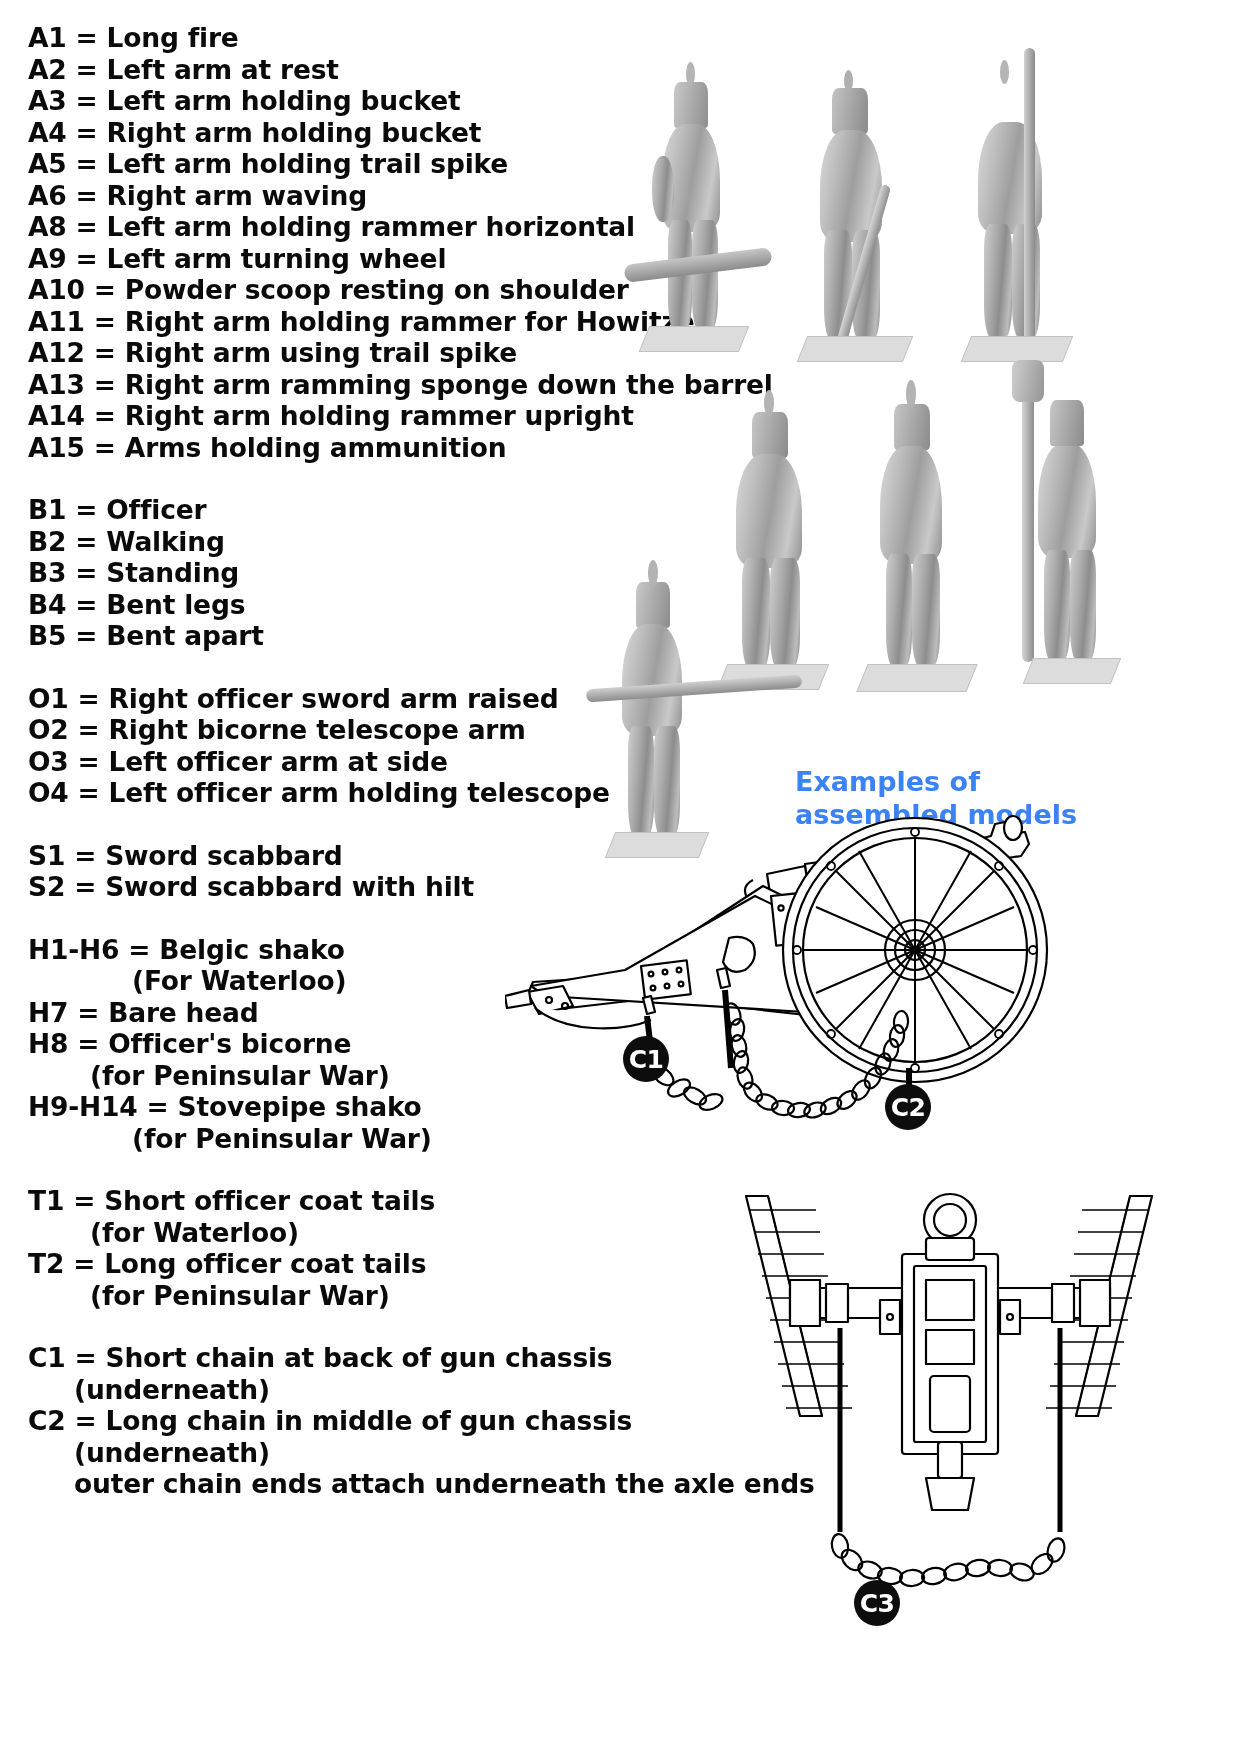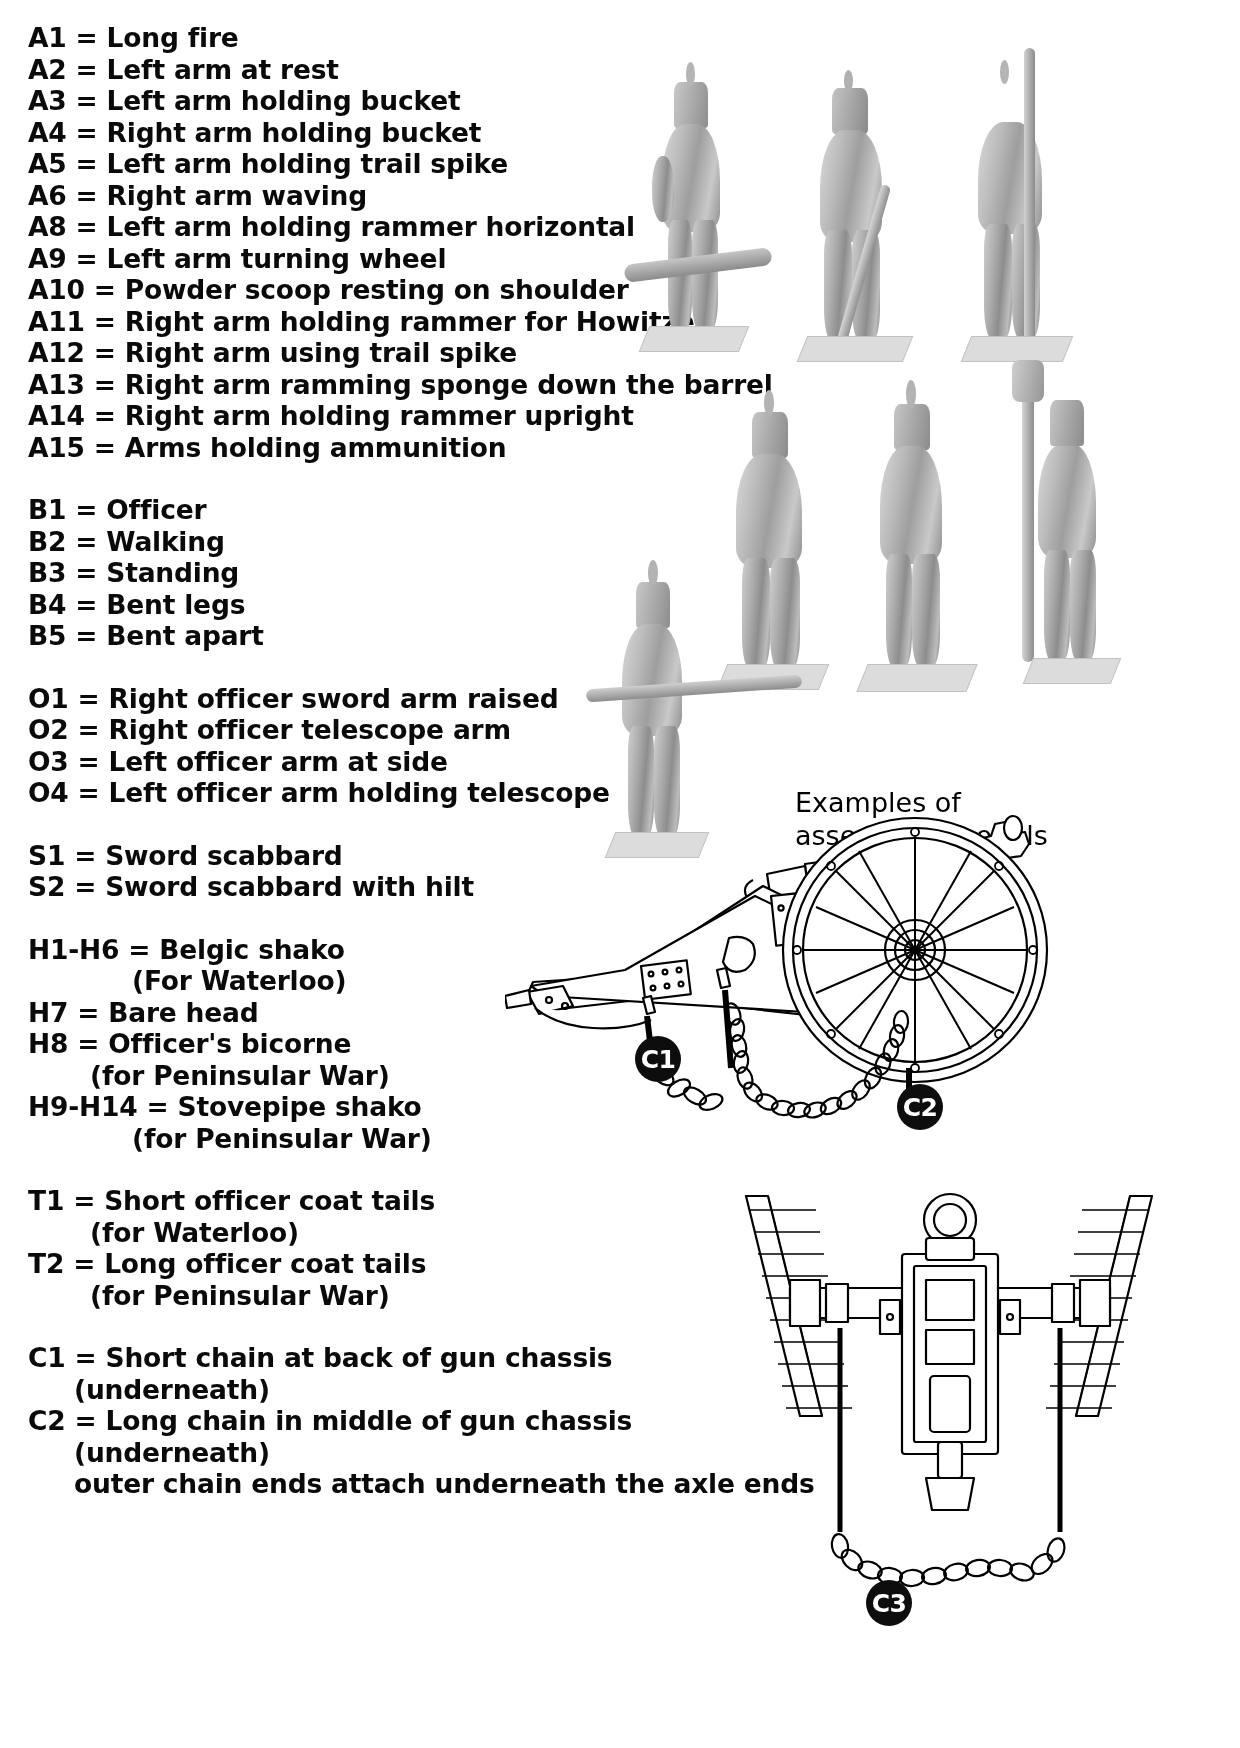--- a/index.html
+++ b/index.html
@@ -39,33 +39,32 @@
   }
   .shako{
     position:absolute;border-radius:18% 18% 10% 10%/24% 24% 10% 10%;
   }
   .plume{position:absolute;border-radius:50%;}
   .leg{position:absolute;border-radius:22% 22% 30% 30%;}
   .arm{position:absolute;border-radius:46%;}
   .rodh{position:absolute;border-radius:4px;}
 
   .caption{
-    position:absolute;left:795px;top:786px;width:330px;
-    font-weight:normal;font-size:27px;line-height:33px;color:#000000;
+    position:absolute;left:795px;top:765px;width:330px;
+    font-weight:bold;font-size:27px;line-height:33px;color:#3b82f6;
   }
 
   
   .diagram{position:absolute;}
   .badge{
     position:absolute;width:46px;height:46px;border-radius:50%;
     background:#0d0d0d;color:#fff;font-weight:bold;font-size:25px;
     display:flex;align-items:center;justify-content:center;
     font-family:"DejaVu Sans","Liberation Sans",sans-serif;
     letter-spacing:-0.5px;
-    margin-left:12px;
   }
 </style>
 </head>
 <body>
 
 <div class="page">
 
   <div class="legend" id="legend-root">
       <div class="row">A1 = Long fire</div>
       <div class="row">A2 = Left arm at rest</div>
@@ -82,21 +81,21 @@
       <div class="row">A14 = Right arm holding rammer upright</div>
       <div class="row">A15 = Arms holding ammunition</div>
       <div class="gap"></div>
       <div class="row">B1 = Officer</div>
       <div class="row">B2 = Walking</div>
       <div class="row">B3 = Standing</div>
       <div class="row">B4 = Bent legs</div>
       <div class="row">B5 = Bent apart</div>
       <div class="gap"></div>
       <div class="row">O1 = Right officer sword arm raised</div>
-      <div class="row">O2 = Right officer telescope arm</div>
+      <div class="row">O2 = Right bicorne telescope arm</div>
       <div class="row">O3 = Left officer arm at side</div>
       <div class="row">O4 = Left officer arm holding telescope</div>
       <div class="gap"></div>
       <div class="row">S1 = Sword scabbard</div>
       <div class="row">S2 = Sword scabbard with hilt</div>
       <div class="gap"></div>
       <div class="row">H1-H6 = Belgic shako</div>
       <div class="row indent2">(For Waterloo)</div>
       <div class="row">H7 = Bare head</div>
       <div class="row">H8 = Officer's bicorne</div>

